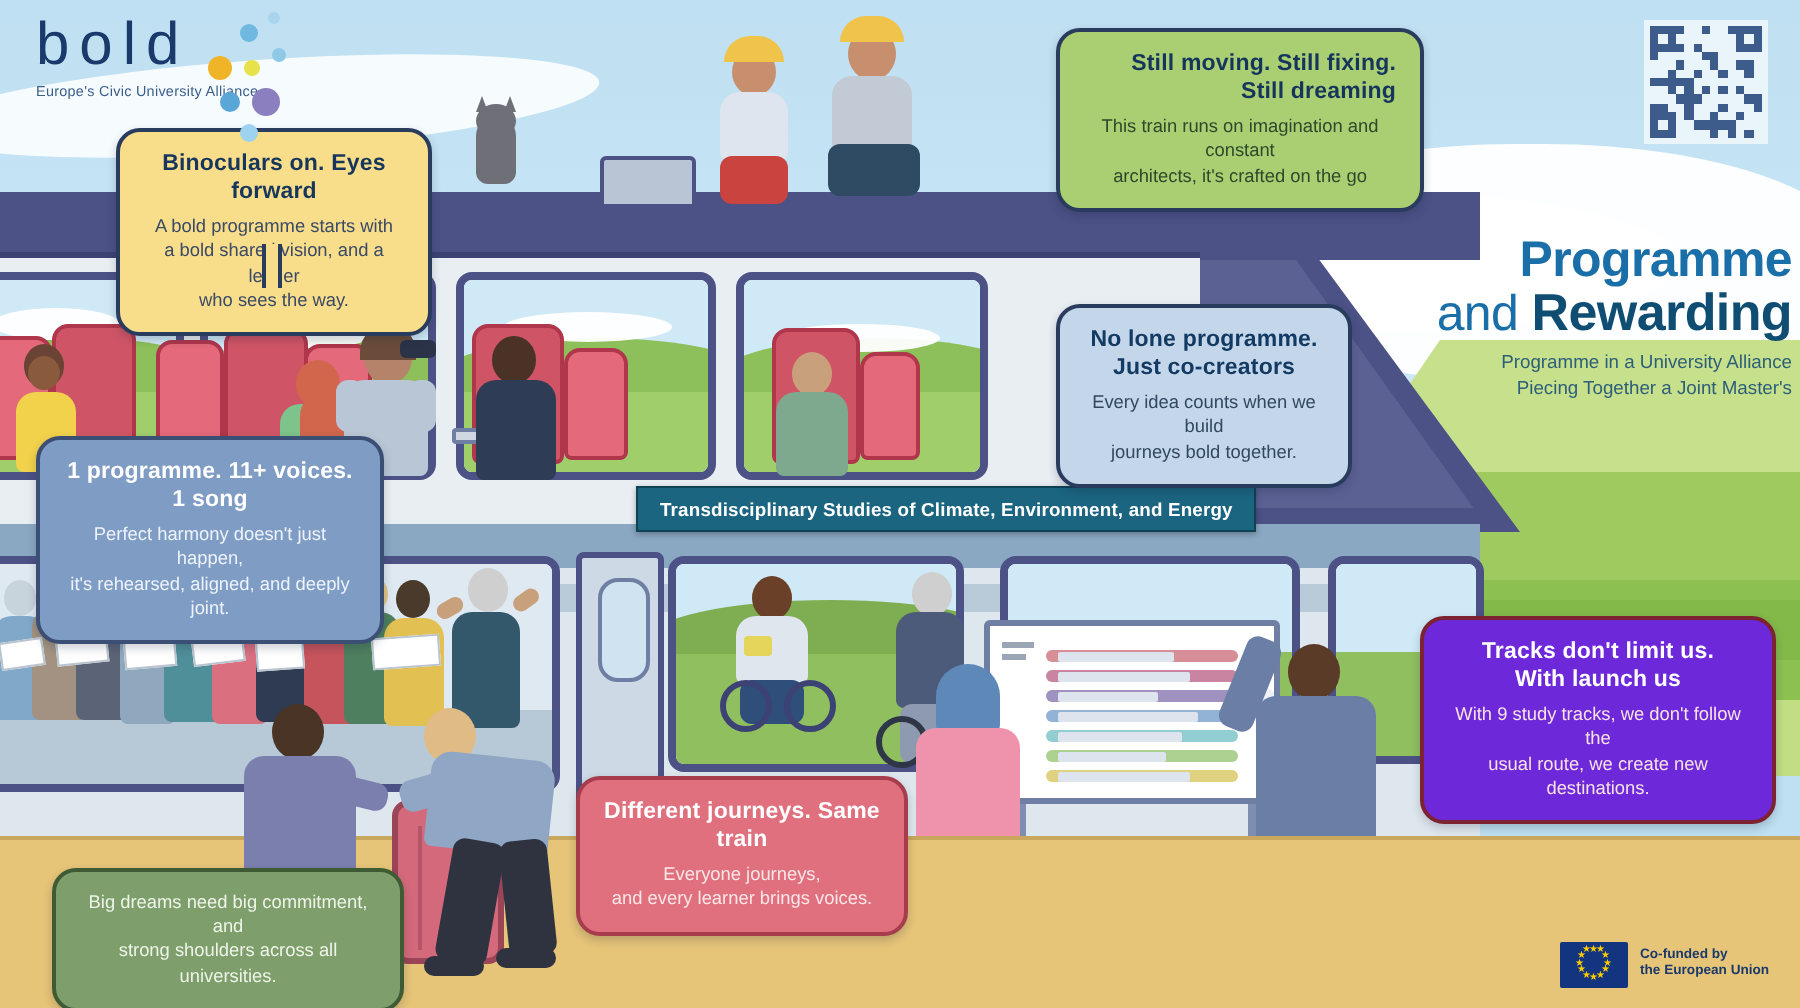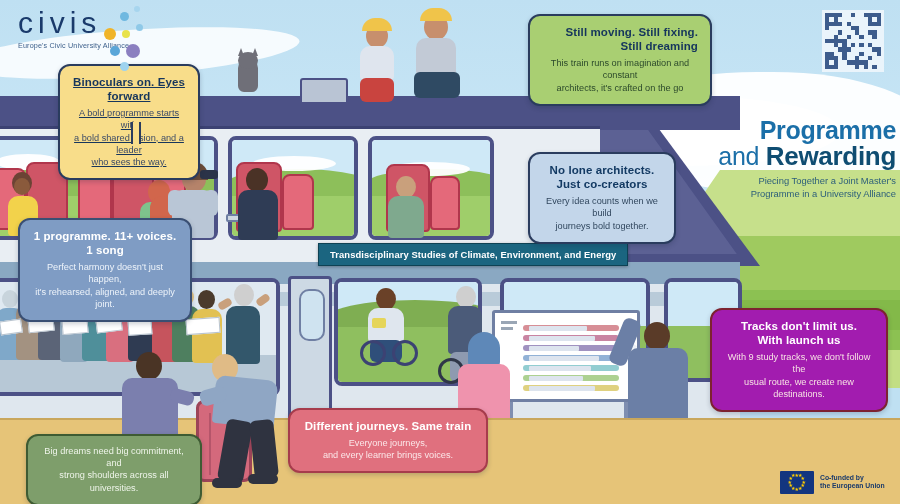--- a/index.html
+++ b/index.html
@@ -145,21 +145,21 @@
   .co-green .c-body  { color:#2c4a2b; }
 
   .co-blue   { background:#c3d6ea; border-color:#2a3c5e; }
   .co-blue .c-title { color:#133a63; }
   .co-blue .c-body  { color:#32485f; }
 
   .co-steel  { background:#7f9cc4; border-color:#3a4f73; }
   .co-steel .c-title { color:#ffffff; }
   .co-steel .c-body  { color:#edf3fa; }
 
-  .co-red    { background:#a21caf; border-color:#7d2230; }
+  .co-red    { background:#6d28d9; border-color:#7d2230; }
   .co-red .c-title { color:#ffffff; }
   .co-red .c-body  { color:#f7e2e4; }
 
   .co-pink   { background:#e0707e; border-color:#a63c4c; }
   .co-pink .c-title { color:#ffffff; }
   .co-pink .c-body  { color:#fbe6e8; }
 
   .co-olive  { background:#7e9e6b; border-color:#3e5b33; }
   .co-olive .c-title { color:#ffffff; }
   .co-olive .c-body  { color:#eef4e9; }
@@ -499,26 +499,26 @@
     <div style="position:absolute; left:212px; top:478px; width:30px; height:10px; background:#2f3340; border-radius:5px;"></div>
     <div style="position:absolute; left:248px; top:474px; width:30px; height:10px; background:#2f3340; border-radius:5px;"></div>
   </div>
 
   <div class="banner">Transdisciplinary Studies of Climate, Environment, and Energy</div>
 
   <div class="headline">
     <div class="hl-1">Programme</div>
     <div class="hl-2"><span>and </span><b>Rewarding</b></div>
     <div class="hl-sub">
+      <div>Programme in a University Alliance</div>
       <div>Piecing Together a Joint Master's</div>
-      <div>Programme in a University Alliance</div>
-    </div>
-  </div>
-
-  <div class="callout co-yellow" style="left:58px; top:64px; width:142px;text-decoration:underline;">
+    </div>
+  </div>
+
+  <div class="callout co-yellow" style="left:58px; top:64px; width:158px;">
     <div class="c-title">Binoculars on. Eyes forward</div>
     <div class="c-body">
       <div>A bold programme starts with</div>
       <div>a bold shared vision, and a leader</div>
       <div>who sees the way.</div>
     </div>
   </div>
   <div style="position:absolute; left:131px; top:122px; width:10px; height:22px; background:#f8dd8a; border-left:2px solid #2a3c5e; border-right:2px solid #2a3c5e;"></div>
 
   <div class="callout co-green" style="left:528px; top:14px; width:184px;">
@@ -527,21 +527,21 @@
       <div>Still dreaming</div>
     </div>
     <div class="c-body">
       <div>This train runs on imagination and constant</div>
       <div>architects, it's crafted on the go</div>
     </div>
   </div>
 
   <div class="callout co-blue" style="left:528px; top:152px; width:148px;">
     <div class="c-title">
-      <div>No lone architects.</div>
+      <div>No lone programme.</div>
       <div>Just co-creators</div>
     </div>
     <div class="c-body">
       <div>Every idea counts when we build</div>
       <div>journeys bold together.</div>
     </div>
   </div>
 
   <div class="callout co-steel" style="left:18px; top:218px; width:174px;">
     <div class="c-title">1 programme. 11+ voices. 1 song</div>
@@ -555,37 +555,37 @@
     <div class="c-title">
       <div>Tracks don't limit us.</div>
       <div>With launch us</div>
     </div>
     <div class="c-body">
       <div>With 9 study tracks, we don't follow the</div>
       <div>usual route, we create new destinations.</div>
     </div>
   </div>
 
-  <div class="callout co-pink" style="left:288px; top:408px; width:200px;">
+  <div class="callout co-pink" style="left:288px; top:388px; width:166px;">
     <div class="c-title">Different journeys. Same train</div>
     <div class="c-body">
       <div>Everyone journeys,</div>
       <div>and every learner brings voices.</div>
     </div>
   </div>
 
   <div class="callout co-olive" style="left:26px; top:434px; width:176px;">
     <div class="c-body">
       <div>Big dreams need big commitment, and</div>
       <div>strong shoulders across all universities.</div>
     </div>
   </div>
 
   <div class="logo">
-    <div class="logo-word">civis</div>
+    <div class="logo-word">bold</div>
     <div class="logo-tag">Europe's Civic University Alliance</div>
   </div>
   <div class="dot" style="left:120px; top:12px; width:9px; height:9px; background:#6fb8e0;"></div>
   <div class="dot" style="left:134px; top:6px; width:6px; height:6px; background:#a7d5ee;"></div>
   <div class="dot" style="left:104px; top:28px; width:12px; height:12px; background:#f0b429;"></div>
   <div class="dot" style="left:122px; top:30px; width:8px; height:8px; background:#e8e24a;"></div>
   <div class="dot" style="left:136px; top:24px; width:7px; height:7px; background:#8fc9e8;"></div>
   <div class="dot" style="left:110px; top:46px; width:10px; height:10px; background:#5aa6d8;"></div>
   <div class="dot" style="left:126px; top:44px; width:14px; height:14px; background:#8b7fc0;"></div>
   <div class="dot" style="left:120px; top:62px; width:9px; height:9px; background:#9ed3ef;"></div>

